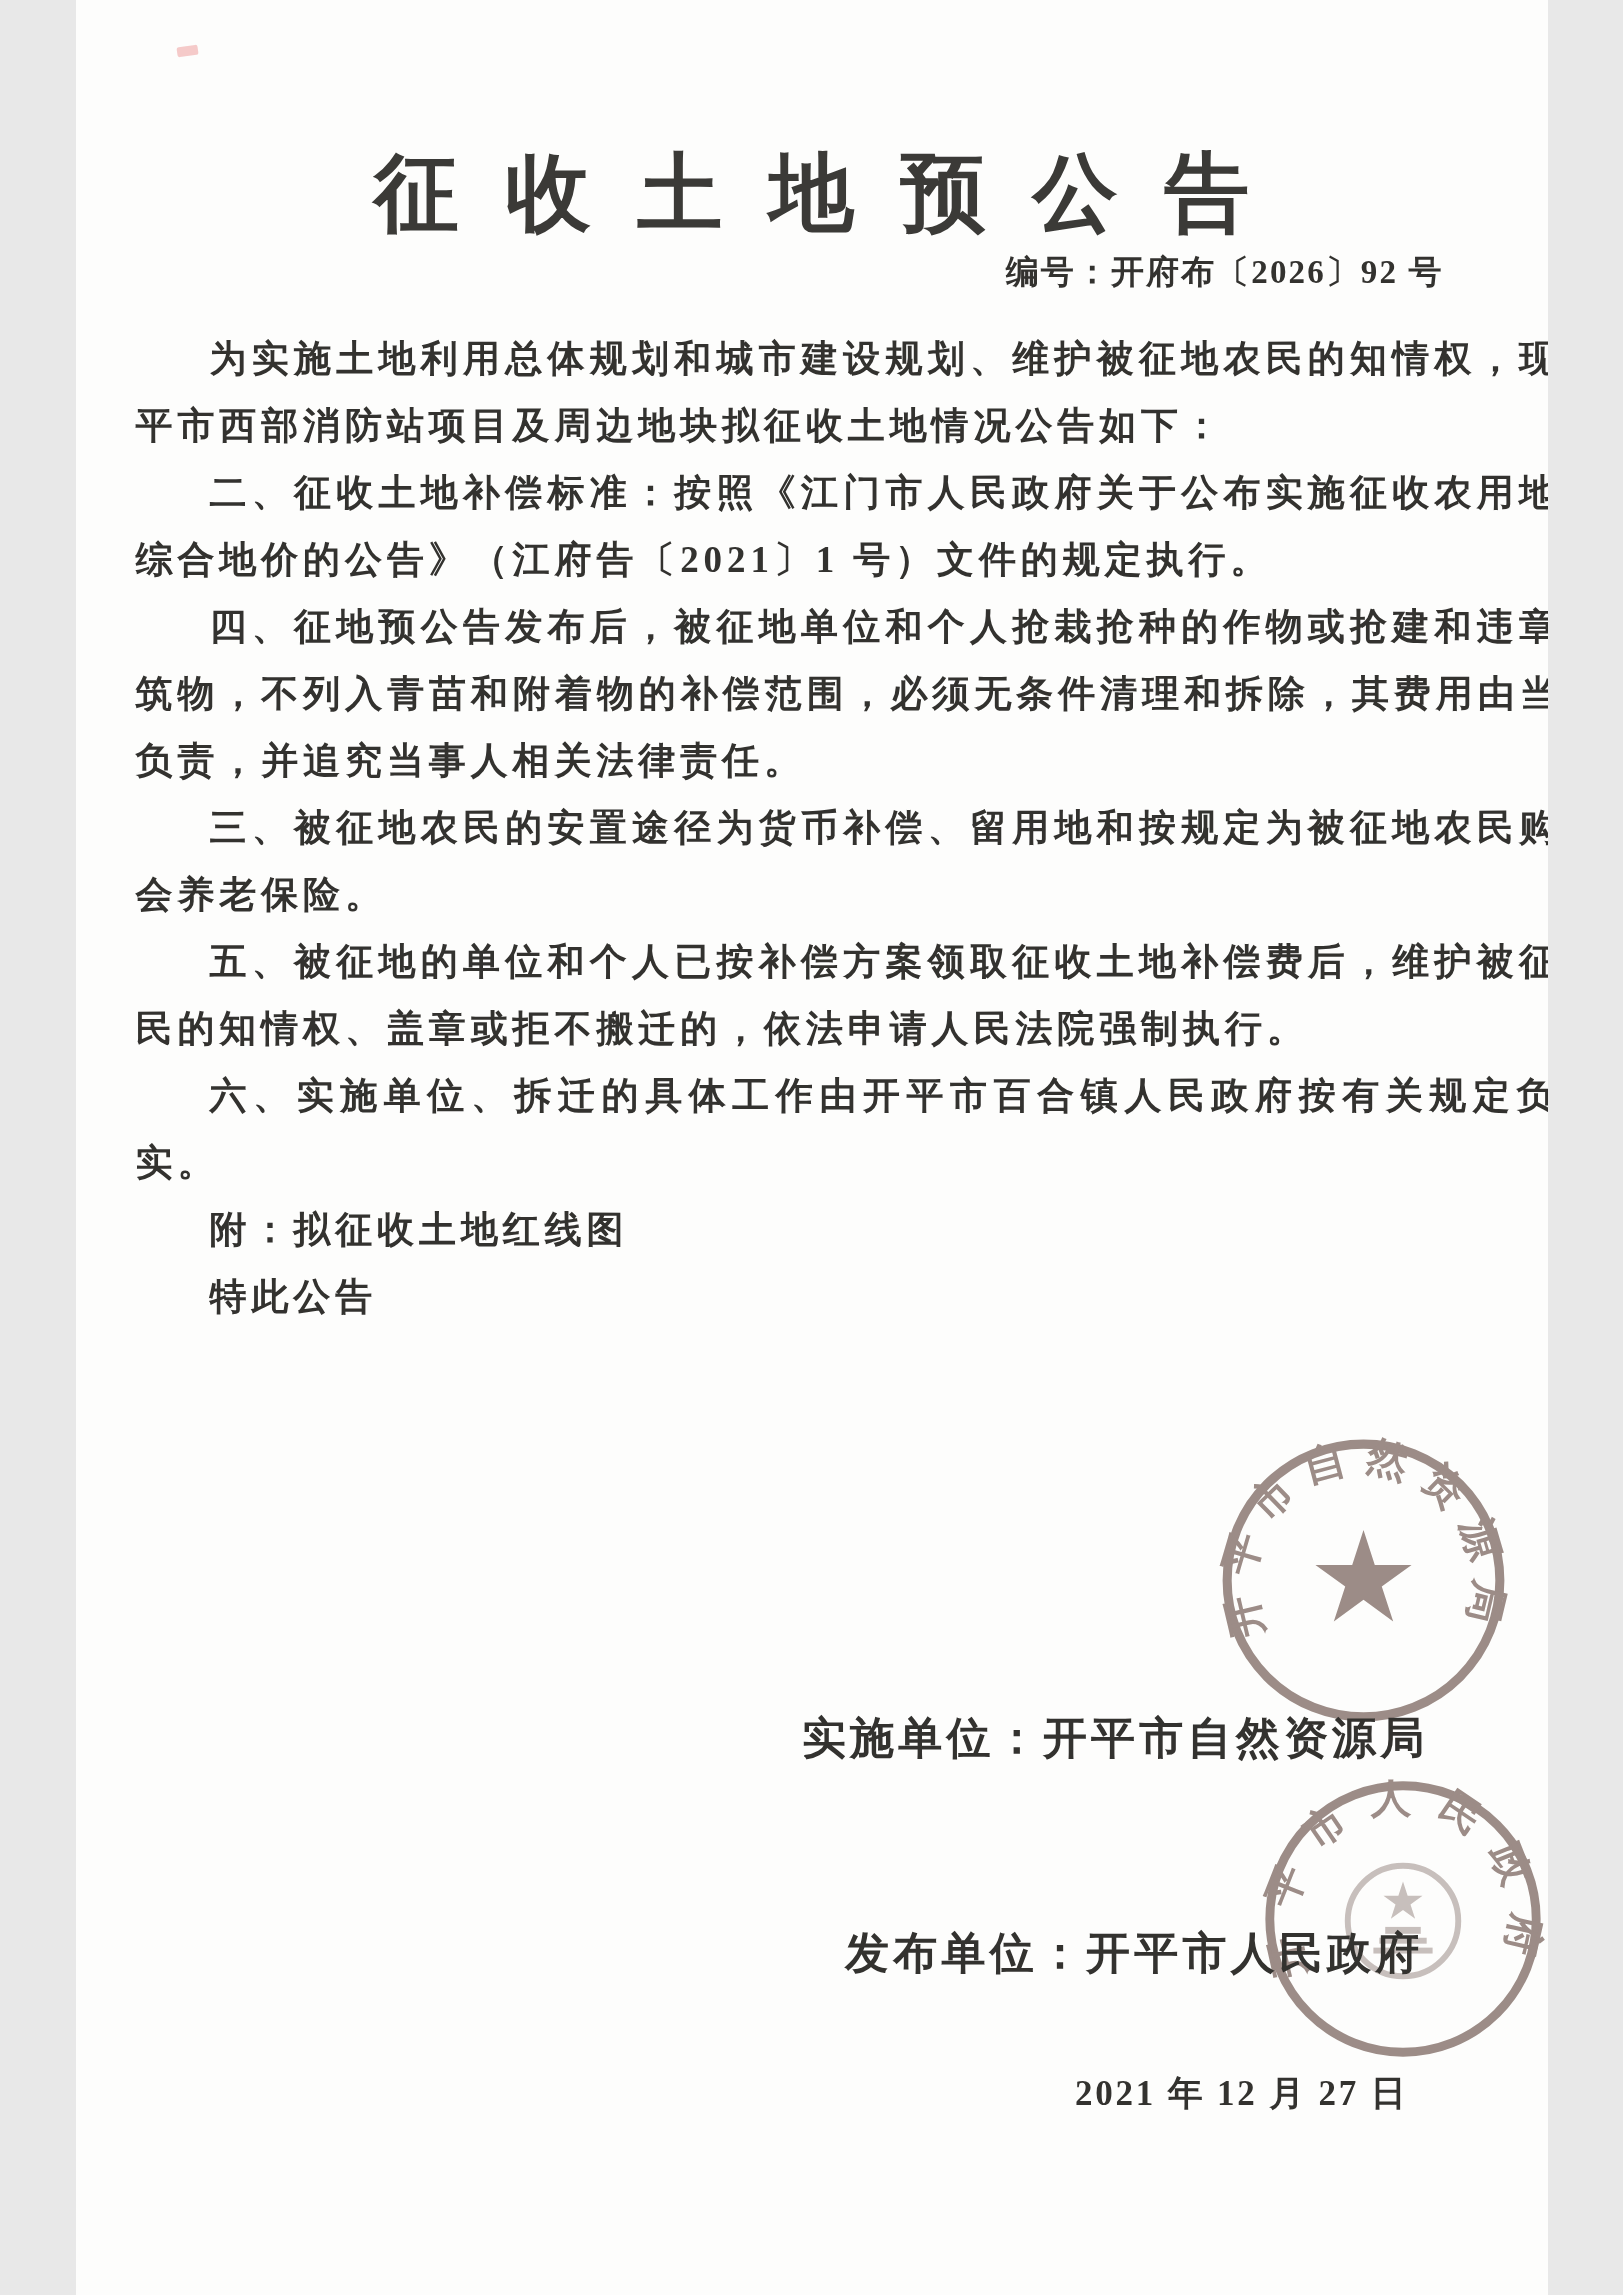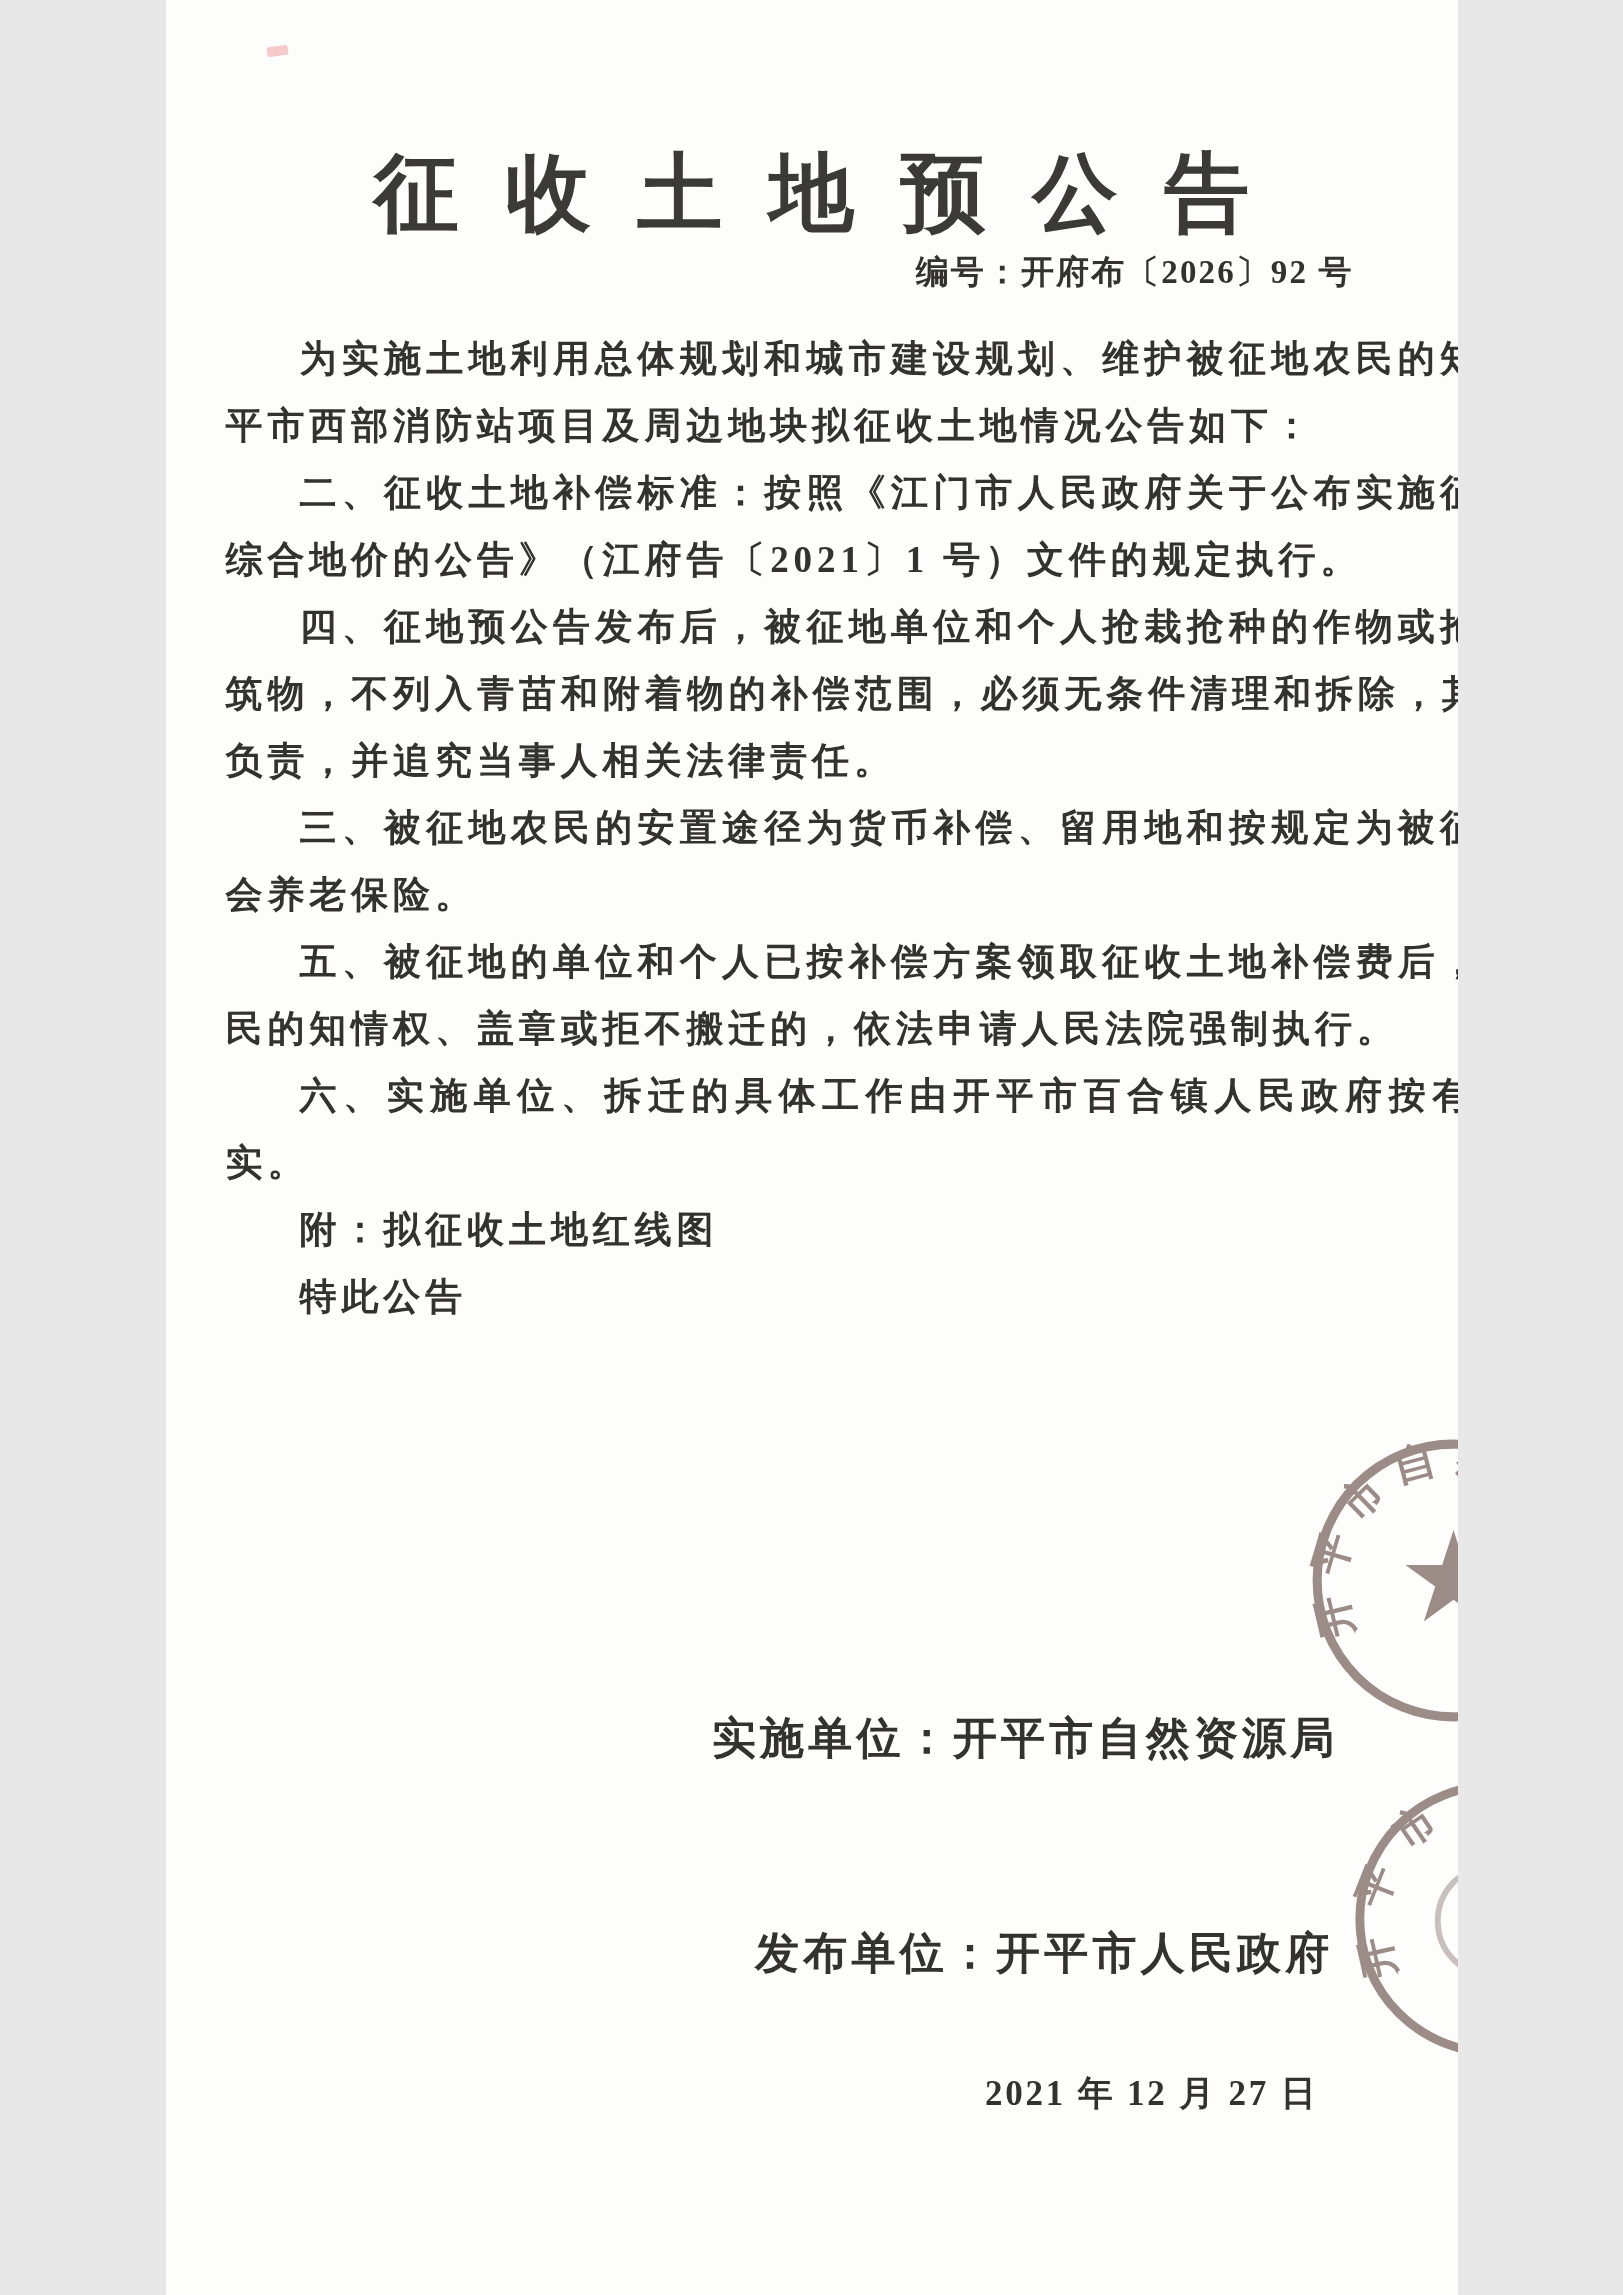--- a/index.html
+++ b/index.html
@@ -1,18 +1,18 @@
 <!DOCTYPE html>
 <html style="font-size:11px"><head>
 <meta charset="utf-8">
 <style>
   html, body { margin: 0; padding: 0; background: #e8e8e8; }
   .page {
     position: relative;
-    width: 1292px;
+    width: 1472px;
     height: 2295px;
     margin: 0 auto;
     background: #fdfdfc;
     overflow: hidden;
     font-family: "Liberation Serif", "DejaVu Serif", serif;
     color: #33322f;
   }
   .artifact {
     position: absolute;
     left: 101px; top: 46px;

